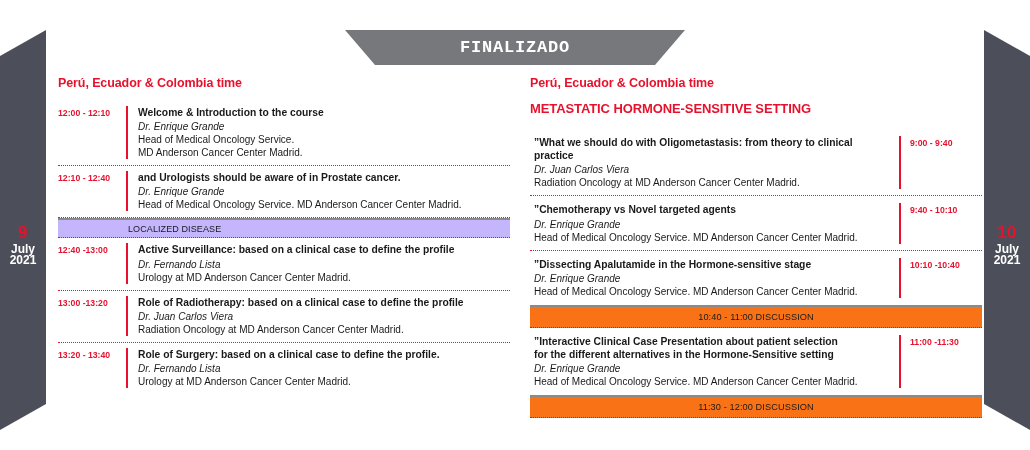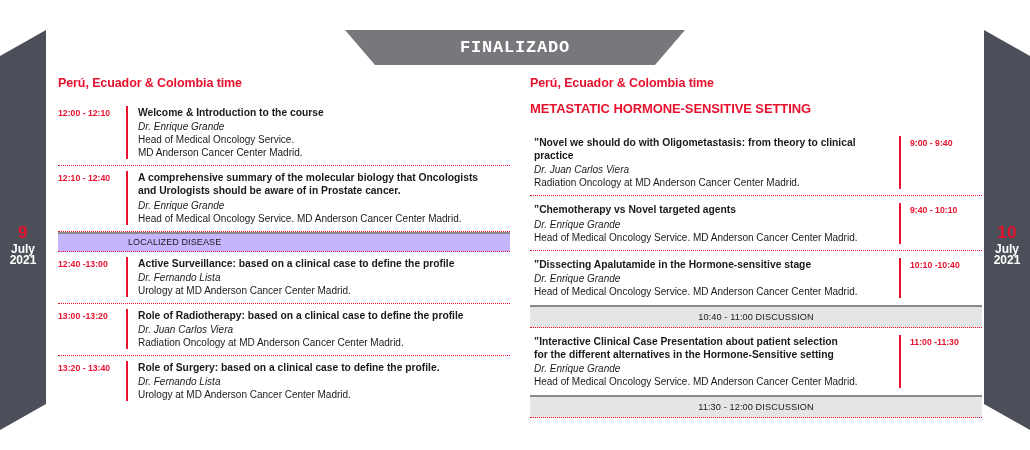--- a/index.html
+++ b/index.html
@@ -203,21 +203,21 @@
   .r-dotrule {
     position: absolute;
     left: 0;
     bottom: 0;
     width: 452px;
     border-bottom: 1px dotted #e8112d;
   }
 
   
   .discussion-band {
-    background: #e5e5e5;
+    background: #f97316;
     border-top: 2px solid #8a8a8a;
     border-bottom: 1px dotted #e8112d;
     height: 20px;
     display: flex;
     align-items: center;
     justify-content: center;
   }
   .discussion-label {
     font-size: 9.2px;
     color: #1a1a1a;
@@ -259,21 +259,20 @@
       <p class="s-speaker">Dr. Enrique Grande</p>
       <p class="s-affil">Head of Medical Oncology Service.</p>
       <p class="s-affil">MD Anderson Cancer Center Madrid.</p>
     </div>
   </div>
 
   <div class="l-session">
     <div class="l-time">12:10 - 12:40</div>
     <div class="l-bar"></div>
     <div class="l-body">
-      <p class="s-title">A comprehensive summary of the molecular biology that Oncologists</p>
       <p class="s-title">and Urologists should be aware of in Prostate cancer.</p>
       <p class="s-speaker">Dr. Enrique Grande</p>
       <p class="s-affil">Head of Medical Oncology Service. MD Anderson Cancer Center Madrid.</p>
     </div>
   </div>
 
   <div class="gray-band">
     <span class="gray-band-label">LOCALIZED DISEASE</span>
   </div>
 
@@ -308,21 +307,21 @@
   </div>
 </div>
 
 <div class="column" id="right-column">
 
   <p class="col-timezone">Perú, Ecuador &amp; Colombia time</p>
   <p class="col-section-heading">METASTATIC HORMONE-SENSITIVE SETTING</p>
 
   <div class="r-session">
     <div class="r-body">
-      <p class="s-title">”Novel we should do with Oligometastasis: from theory to clinical practice</p>
+      <p class="s-title">”What we should do with Oligometastasis: from theory to clinical practice</p>
       <p class="s-speaker">Dr. Juan Carlos Viera</p>
       <p class="s-affil">Radiation Oncology at MD Anderson Cancer Center Madrid.</p>
     </div>
     <div class="r-bar"></div>
     <div class="r-time">9:00 - 9:40</div>
     <div class="r-dotrule"></div>
   </div>
 
   <div class="r-session">
     <div class="r-body">

